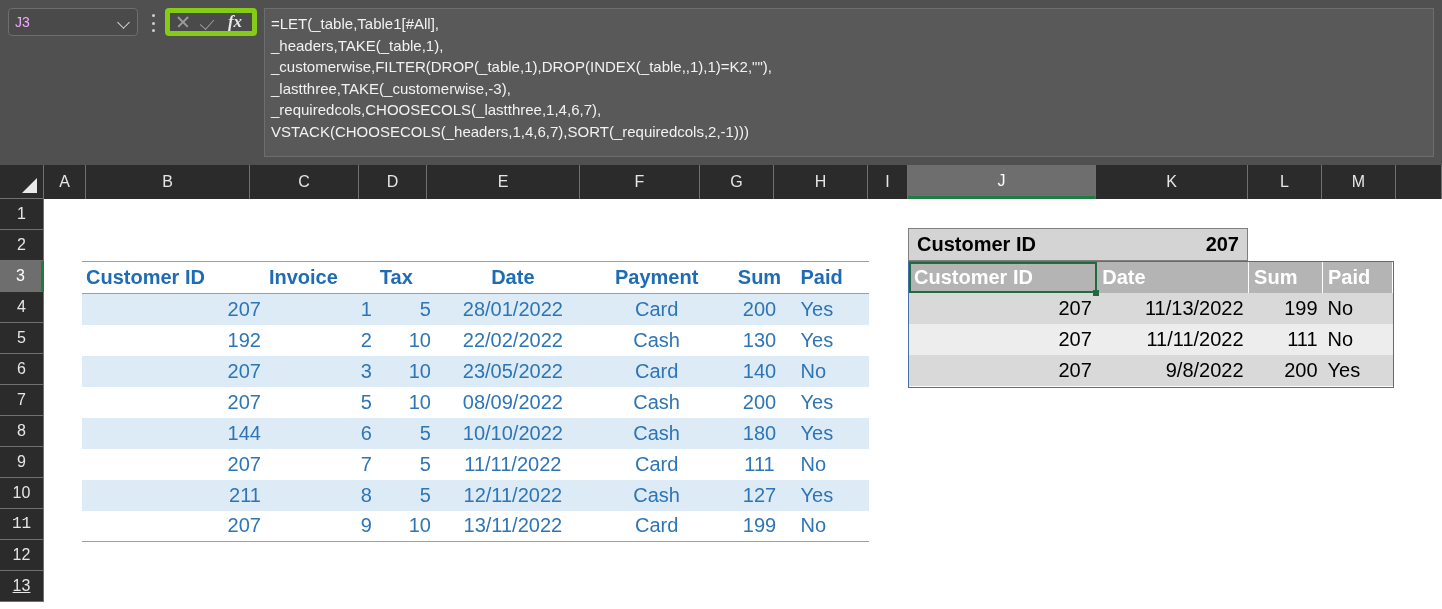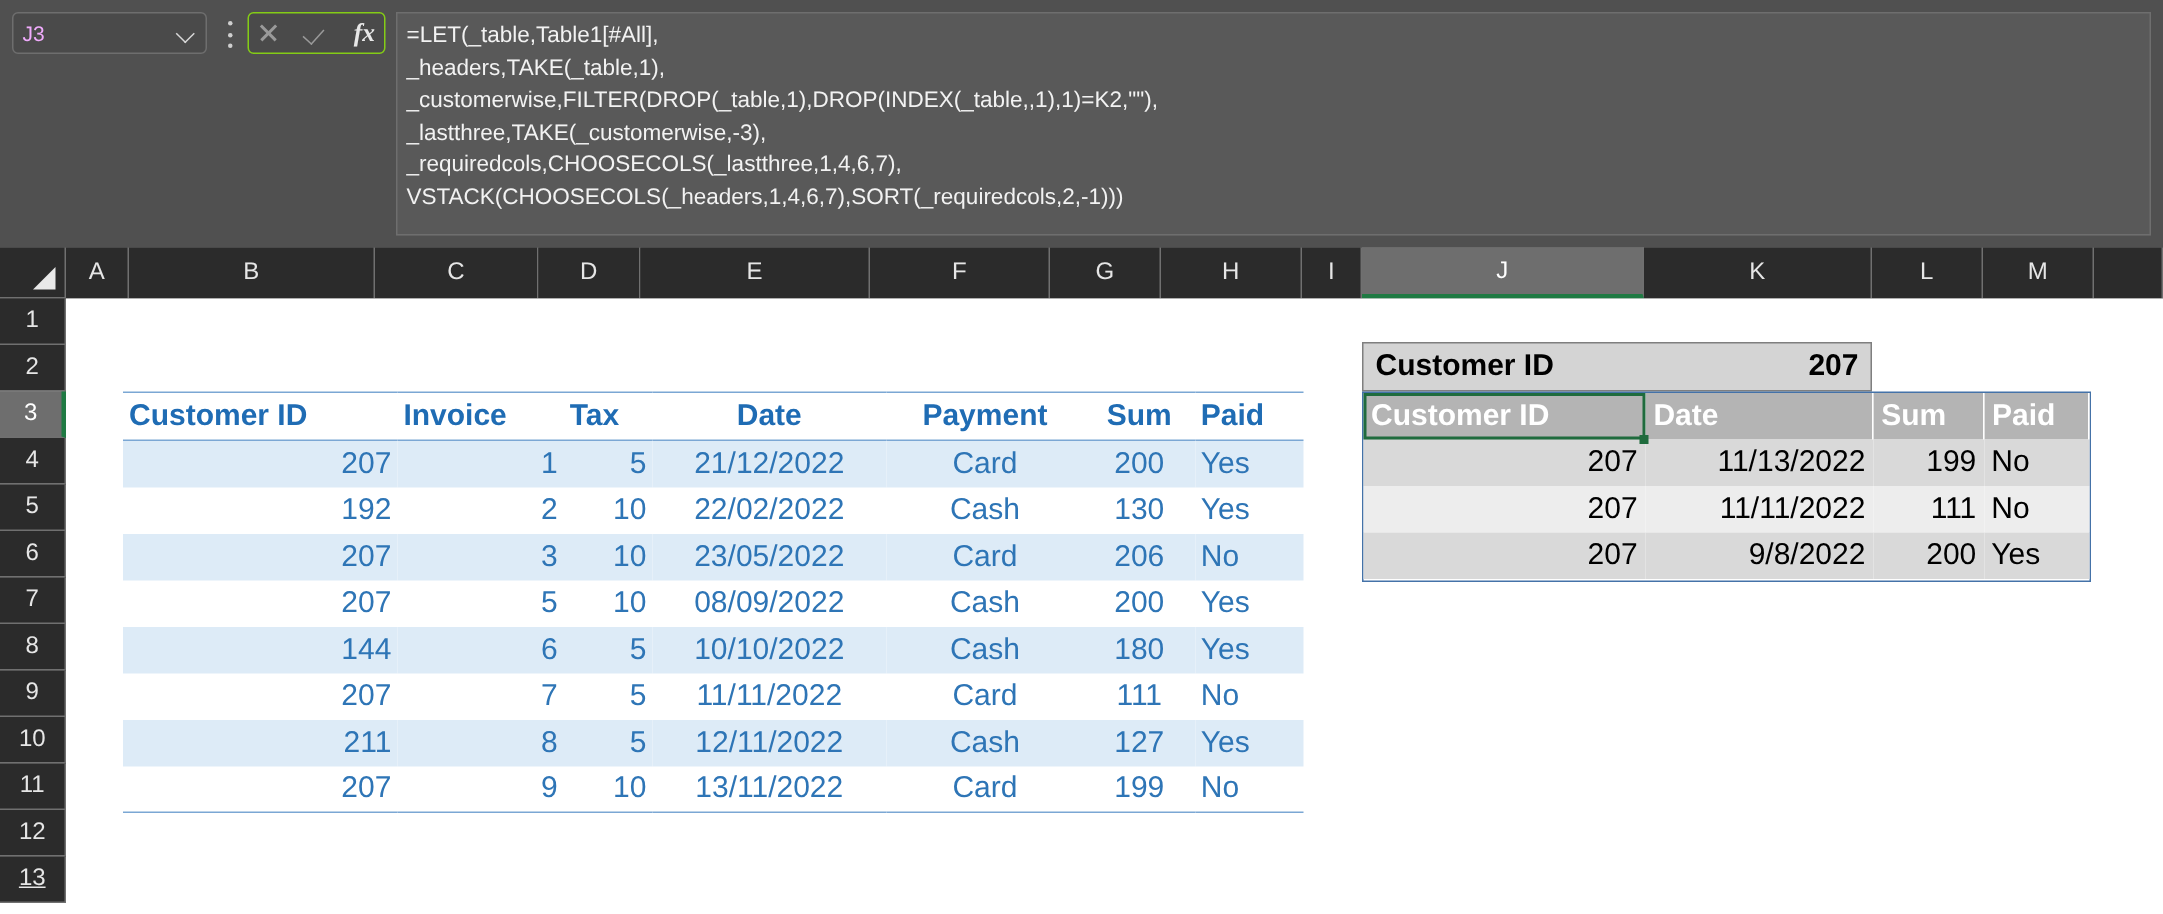--- a/index.html
+++ b/index.html
@@ -32,22 +32,22 @@
   }
   .kebab {
     position: absolute; left: 148px; top: 12px; width: 10px; height: 22px;
     display: flex; flex-direction: column; justify-content: space-between;
     align-items: center; padding: 2px 0;
   }
   .kebab i { display: block; width: 3px; height: 3px; border-radius: 50%; background: #cfcfcf; }
 
   .fx-group {
     position: absolute; left: 165px; top: 8px; width: 92px; height: 28px;
-    background: #4a4a4a; border: 1px solid #84cc16; border-radius: 4px;
-    display: flex; align-items: center; justify-content: space-between;
+    background: #4a4a4a; border: 5px solid #84cc16; border-radius: 4px;
+    display: flex; align-items: center; justify-content: flex-start;
   }
   .fx-btn { width: 26px; height: 24px; position: relative; cursor: default; }
   .ic-x::before, .ic-x::after {
     content: ""; position: absolute; left: 6px; top: 11px; width: 14px; height: 1.6px;
     background: #9a9a9a;
   }
   .ic-x::before { transform: rotate(45deg); }
   .ic-x::after { transform: rotate(-45deg); }
   .ic-check::before {
     content: ""; position: absolute; left: 7px; top: 6px; width: 7px; height: 12px;
@@ -216,21 +216,21 @@
       <div class="rowh" style="top: 199px;">1</div>
       <div class="rowh" style="top: 230px;">2</div>
       <div class="rowh sel" style="top: 261px;">3</div>
       <div class="rowh" style="top: 292px;">4</div>
       <div class="rowh" style="top: 323px;">5</div>
       <div class="rowh" style="top: 354px;">6</div>
       <div class="rowh" style="top: 385px;">7</div>
       <div class="rowh" style="top: 416px;">8</div>
       <div class="rowh" style="top: 447px;">9</div>
       <div class="rowh" style="top: 478px;">10</div>
-      <div class="rowh" style="top: 509px;">11</div>
+      <div class="rowh" style="top: 509px; font-family: Liberation Mono, monospace;">11</div>
       <div class="rowh" style="top: 540px;">12</div>
       <div class="rowh" style="top: 571px; text-decoration: underline;">13</div>
     </div>
 
   <div class="grid">
 
     <table class="maintable">
       <thead>
         <tr id="mt-head">
             <th class="c-left">Customer ID</th>
@@ -240,41 +240,41 @@
             <th class="c-center">Payment</th>
             <th class="c-center">Sum</th>
             <th class="c-left">Paid</th>
           </tr>
       </thead>
       <tbody id="mt-body">
           <tr>
             <td class="c-right">207</td>
             <td class="c-right">1</td>
             <td class="c-right">5</td>
-            <td class="c-center">21/12/2022</td>
+            <td class="c-center">28/01/2022</td>
             <td class="c-center">Card</td>
             <td class="c-center">200</td>
             <td class="c-left">Yes</td>
           </tr>
           <tr>
             <td class="c-right">192</td>
             <td class="c-right">2</td>
             <td class="c-right">10</td>
             <td class="c-center">22/02/2022</td>
             <td class="c-center">Cash</td>
             <td class="c-center">130</td>
             <td class="c-left">Yes</td>
           </tr>
           <tr>
             <td class="c-right">207</td>
             <td class="c-right">3</td>
             <td class="c-right">10</td>
             <td class="c-center">23/05/2022</td>
             <td class="c-center">Card</td>
-            <td class="c-center">206</td>
+            <td class="c-center">140</td>
             <td class="c-left">No</td>
           </tr>
           <tr>
             <td class="c-right">207</td>
             <td class="c-right">5</td>
             <td class="c-right">10</td>
             <td class="c-center">08/09/2022</td>
             <td class="c-center">Cash</td>
             <td class="c-center">200</td>
             <td class="c-left">Yes</td>

